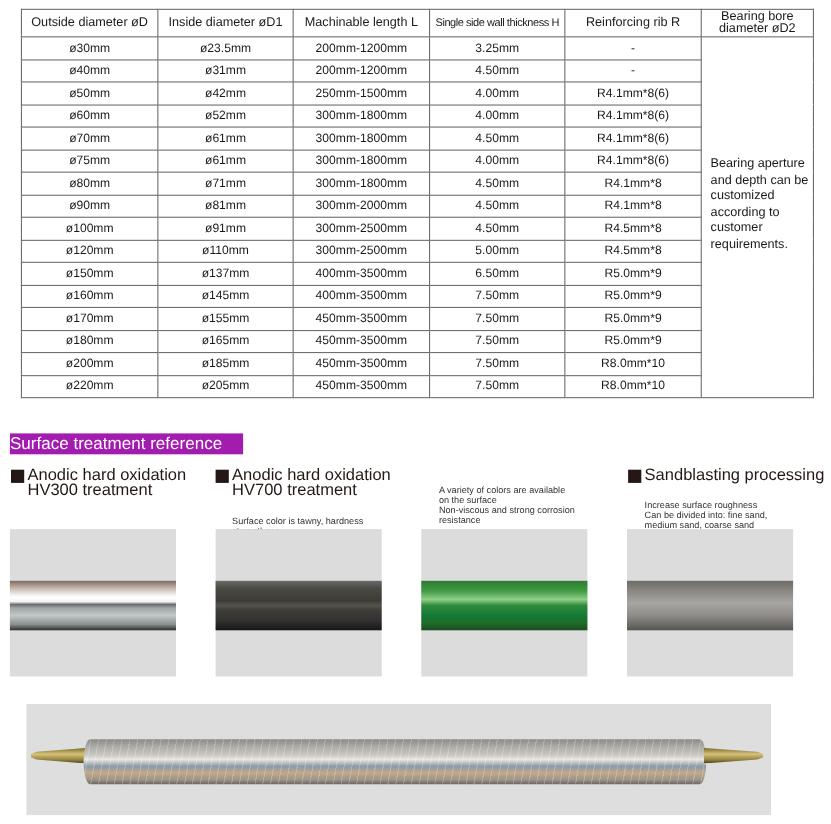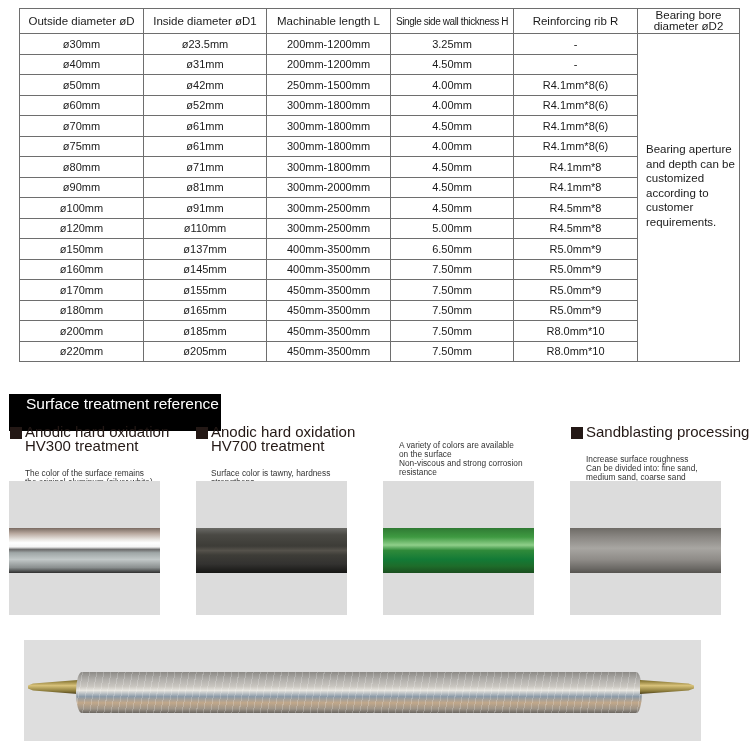--- a/index.html
+++ b/index.html
@@ -4,21 +4,21 @@
 <style>
   html, body { margin:0; padding:0; background:#ffffff; }
   body { width:755px; height:749px; position:relative; overflow:hidden; font-family:"Liberation Sans", sans-serif; color:#1a1a1a; }
   .spec-table { position:absolute; left:19px; top:8px; width:720px; border-collapse:collapse; table-layout:fixed; font-size:11px;padding-left:28px; }
   .spec-table td, .spec-table th { border:1px solid #6e6e6e; text-align:center; padding:0; font-weight:normal; height:19.5px; white-space:nowrap; }
   .spec-table th { height:24px; font-size:11.5px; }
   .spec-table th.narrow { font-size:10px; letter-spacing:-0.4px;border-radius:11px; }
   .spec-table th.bearing { line-height:11px; font-size:11.5px; white-space:normal; }
   .spec-table td.note { text-align:left; vertical-align:top; white-space:normal; padding:0 4px 0 8px; line-height:14.5px; font-size:11.5px; }
   .note-inner { padding-top:108px; }
-  .banner { position:absolute; left:9px; top:394px; width:212px; height:37px; background:#000000; color:#fff; font-size:15.5px; line-height:19px; padding-left:17px; box-sizing:border-box; white-space:nowrap; }
+  .banner { position:absolute; left:9px; top:394px; width:212px; height:19px; background:#a21caf; color:#fff; font-size:15.5px; line-height:19px; padding-left:0; box-sizing:border-box; white-space:nowrap; }
   .treat { position:absolute; top:425px; width:180px; }
   .treat .title { display:flex; align-items:flex-start; font-size:15px; line-height:14px; color:#231815; white-space:nowrap; }
   .treat .sq { width:12px; height:12px; background:#231815; margin-right:3px; margin-top:2px; flex:none; }
   .treat .desc { font-size:8.3px; line-height:9px; padding-left:15px; color:#333; margin-top:16px; white-space:nowrap; }
   .swatch { position:absolute; top:481px; width:151px; height:134px; background:#dcdcdc; }
   .rod { position:absolute; left:0; right:0; top:47px; height:45px; }
   .rod-silver { background:linear-gradient(to bottom,#7a6b62 0%,#b8a89e 12%,#e8e4e0 25%,#ffffff 33%,#f4f4f4 42%,#6c6c6c 48%,#9fa6a6 55%,#c2c8c8 70%,#8a8f8f 88%,#2e2e2e 100%); }
   .rod-dark { background:linear-gradient(to bottom,#6a6a66 0%,#4a4944 15%,#3d3c37 40%,#55524b 50%,#3e3d38 60%,#333230 80%,#161614 100%); }
   .rod-green { background:linear-gradient(to bottom,#2f7a33 0%,#3f9a42 20%,#8fcf8a 38%,#2f8a3a 50%,#137a36 70%,#1e6c2a 85%,#1a4e1f 100%); }
   .rod-grey { background:linear-gradient(to bottom,#6e6b66 0%,#8a8783 20%,#a8a6a2 45%,#8f8c88 70%,#6b6965 90%,#55534f 100%); }
@@ -169,24 +169,20 @@
   </tbody>
 </table>
 
 <div class="banner">Surface treatment reference</div>
 
 <div class="treat" style="left:10px;">
   <div class="title">
     <span class="sq"></span>
     <span><span>Anodic hard oxidation</span><br><span>HV300 treatment</span></span>
   </div>
-  <div class="desc">
-    <div>The color of the surface remains</div>
-    <div>the original aluminum (silver white).</div>
-  </div>
 </div>
 
 <div class="treat" style="left:196px;">
   <div class="title">
     <span class="sq"></span>
     <span><span>Anodic hard oxidation</span><br><span>HV700 treatment</span></span>
   </div>
   <div class="desc">
     <div>Surface color is tawny, hardness</div>
     <div>strengthens</div>

